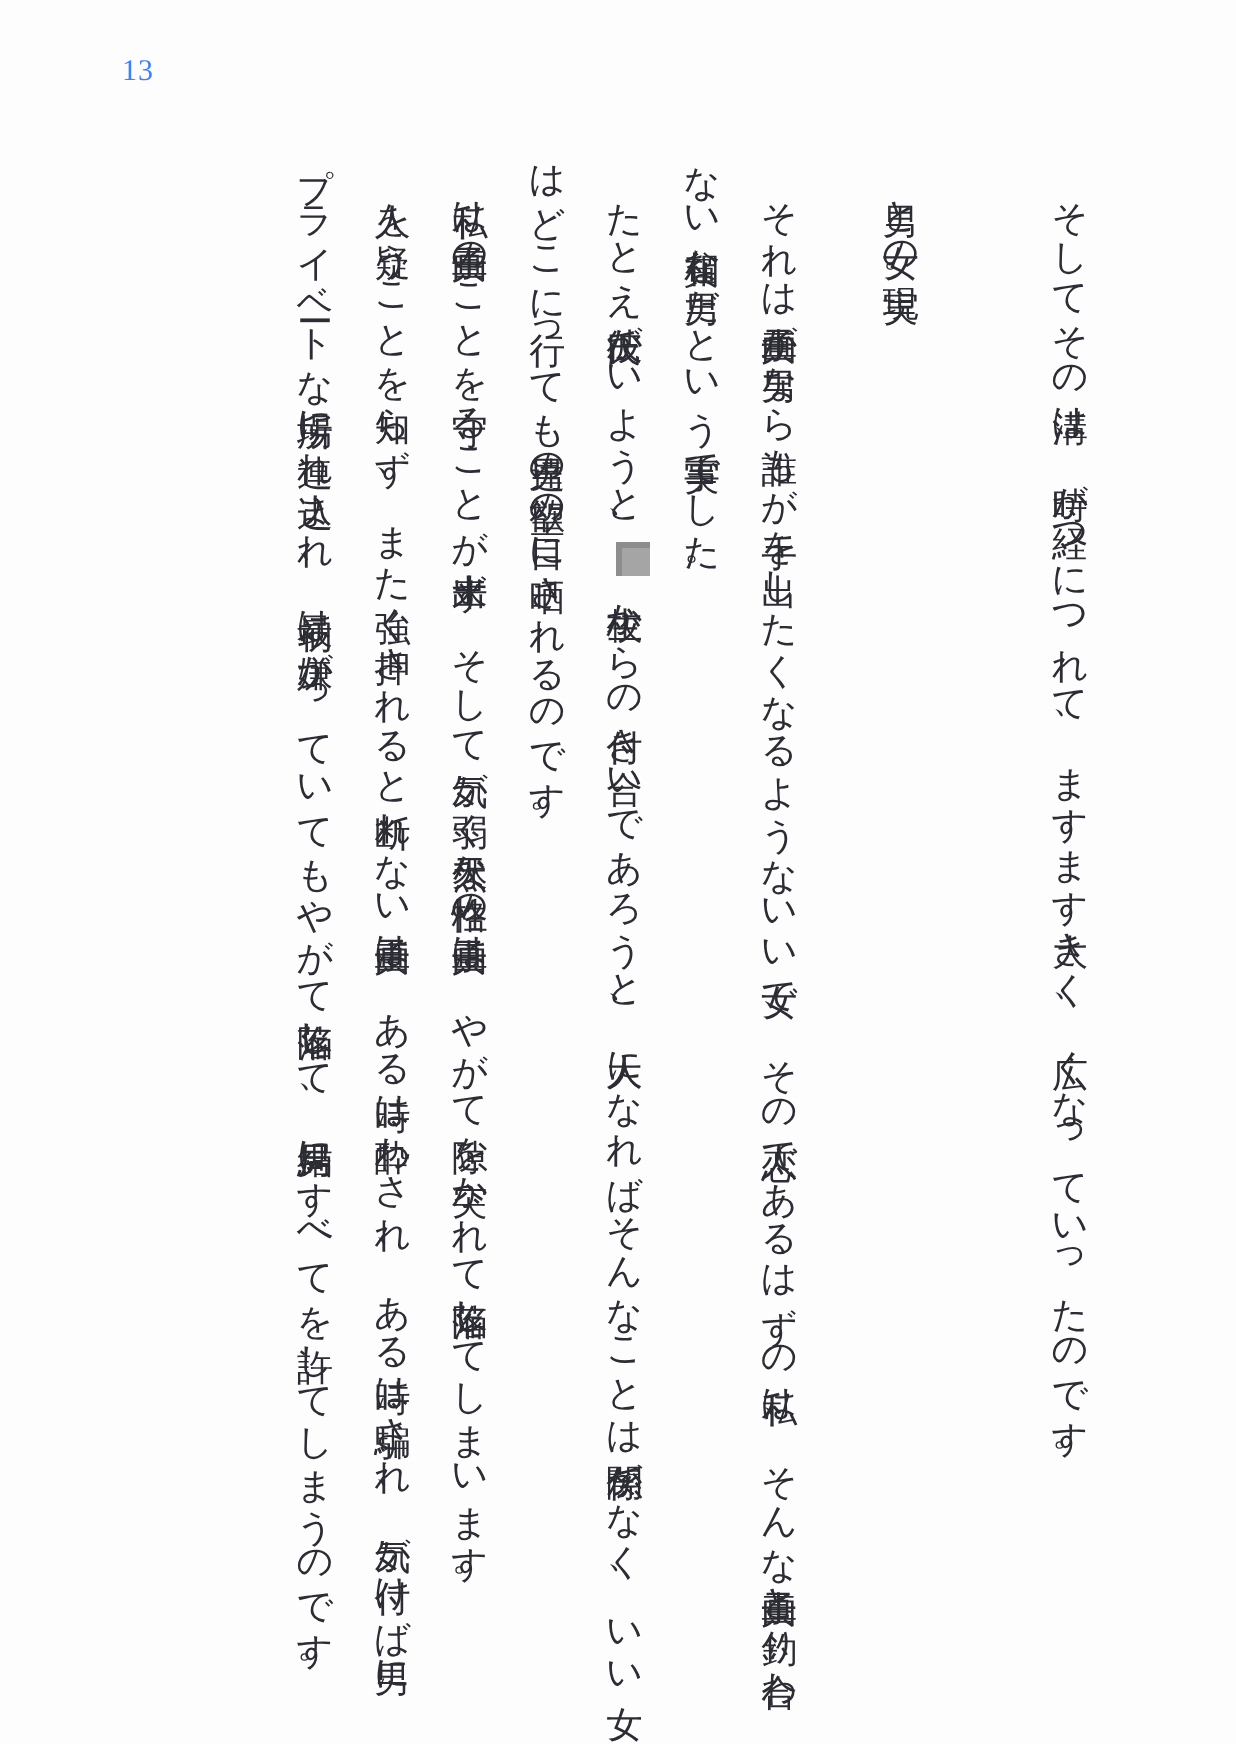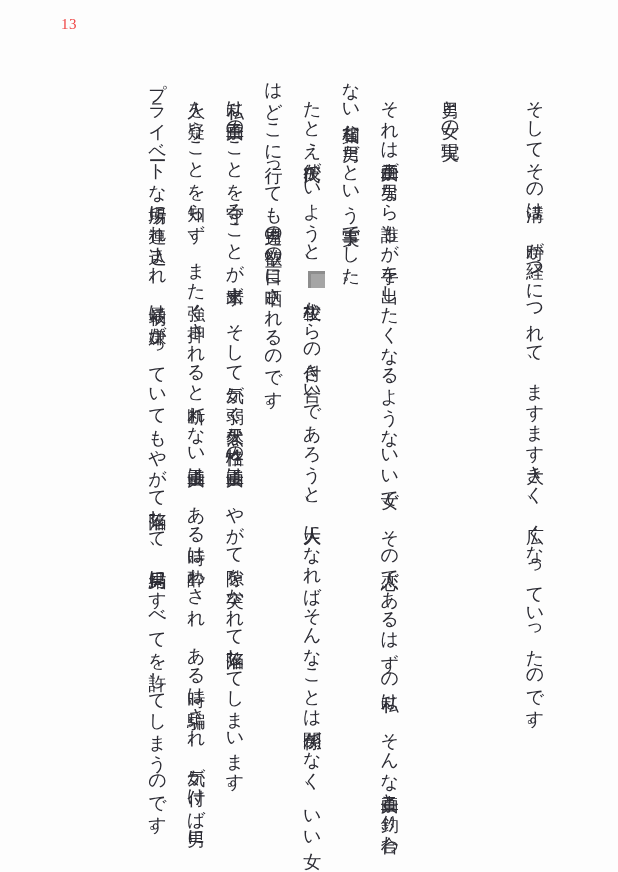--- a/index.html
+++ b/index.html
@@ -10,23 +10,23 @@
     overflow: hidden;
   }
   body {
     position: relative;
     background: #fdfdfd;
     font-family: "Liberation Serif", "DejaVu Serif", serif;
   }
   .page-number {
     position: absolute;
     left: 61px;
-    top: 16px;
+    top: 28px;
     font-size: 15px;
-    color: #ef4444;
+    color: #3b82f6;
     letter-spacing: 0.5px;
   }
   .text-block {
     position: absolute;
     top: 70px;
     right: 64px;
     height: 776px;
     writing-mode: vertical-rl;
     text-orientation: mixed;
     font-size: 18px;

